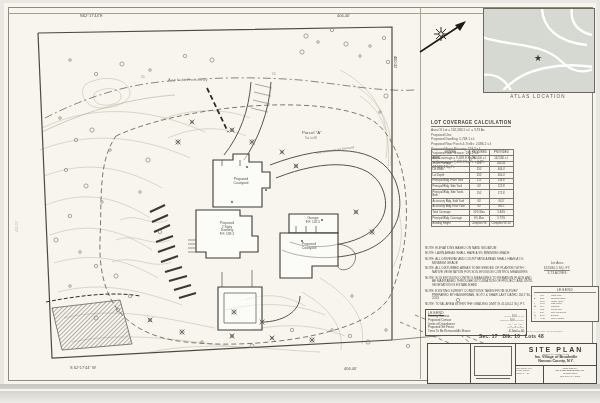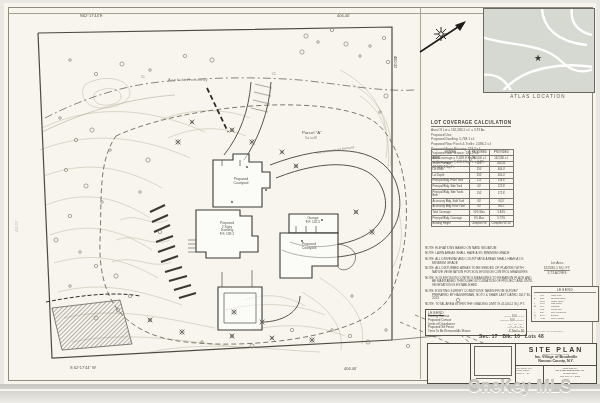--- a/index.html
+++ b/index.html
@@ -531,14 +531,13 @@
           <div class="b">J.B. LAND SURVEYING, P.C.</div>
           <div>17 Spring Street</div>
           <div>Glen Cove, N.Y. 11542</div>
         </div>
       </div>
     </div>
   </div>
 
   <div id="band"></div>
   <div id="band-line"></div>
-  <div id="watermark">OneKey MLS</div>
 </div>
 
 </body></html>

